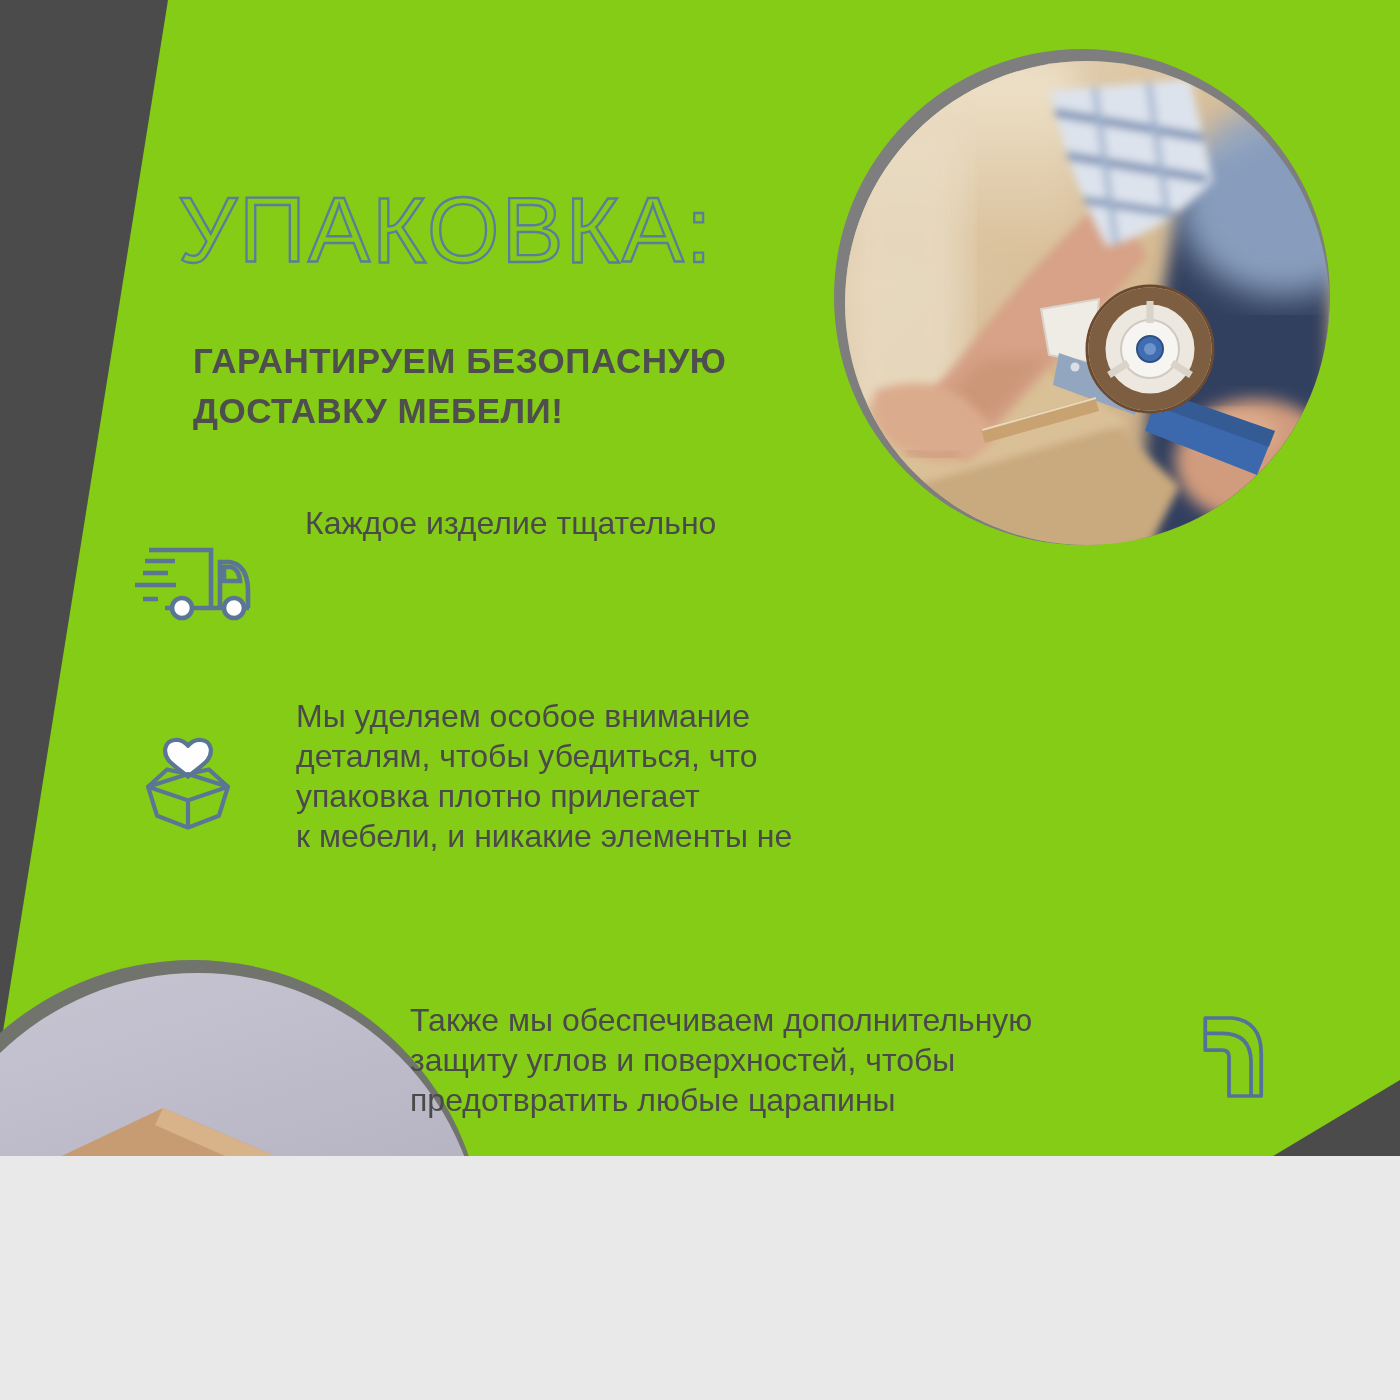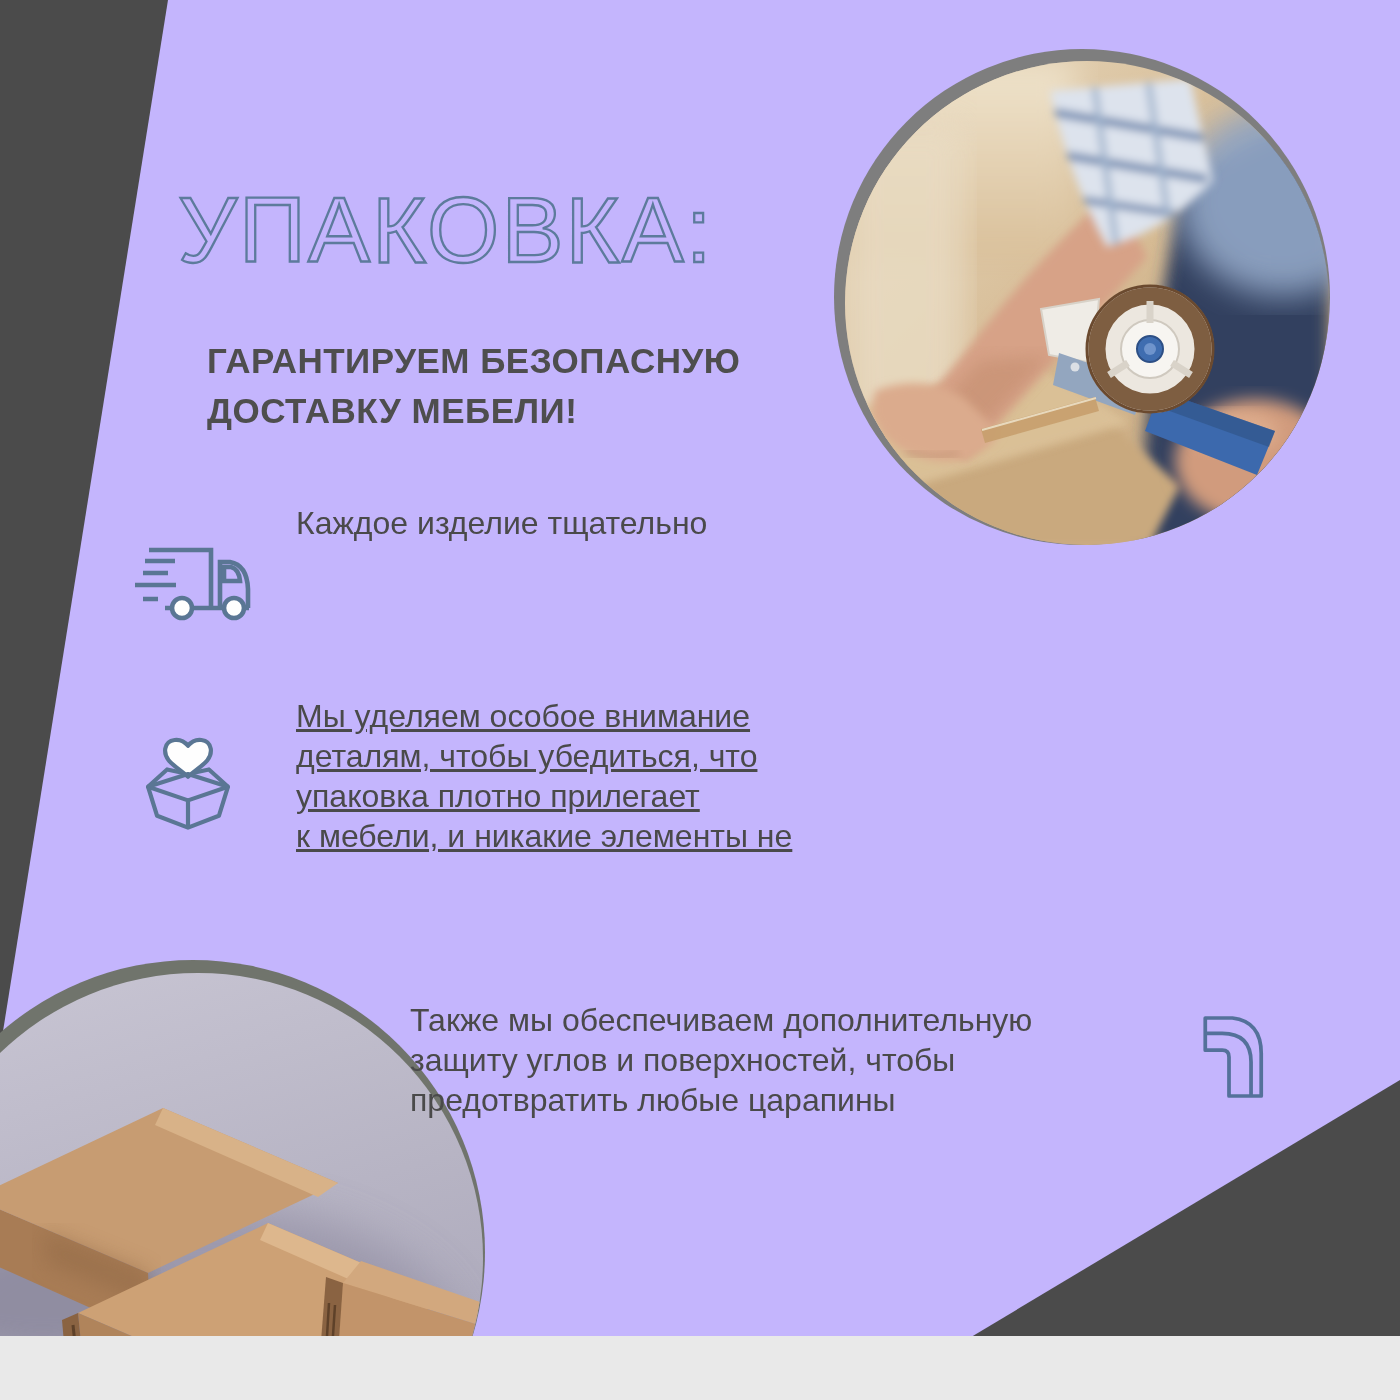--- a/index.html
+++ b/index.html
@@ -1,38 +1,38 @@
 <!DOCTYPE html>
 <html><head>
 <meta charset="utf-8">
 <style>
   html,body{margin:0;padding:0;background:#e9e9e9;}
   #stage{
-    position:relative;width:1400px;height:1336px;background:#c4b5fd;
+    position:relative;width:1400px;height:1156px;background:#84cc16;
     overflow:hidden;font-family:"Liberation Sans","DejaVu Sans",sans-serif;
   }
   .abs{position:absolute;}
   .corner{position:absolute;inset:0;background:#4b4b4b;}
   #corner-topleft{clip-path:polygon(0 0,168px 0,0 1050px);}
   #corner-bottomright{clip-path:polygon(1400px 1080px,1400px 1400px,866px 1400px);}
   .ring{position:absolute;border-radius:50%;}
   .photo{position:absolute;border-radius:50%;overflow:hidden;}
   .photo svg{display:block;}
   #main-title{
     left:178px;top:175px;font-size:93px;line-height:110px;font-weight:400;
     letter-spacing:2px;color:transparent;-webkit-text-stroke:2.3px #5d7b9c;
     white-space:nowrap;
   }
   #subtitle{
     left:193px;top:336px;font-size:35px;line-height:50px;font-weight:700;
-    color:#4e4e4e;letter-spacing:0.5px;white-space:nowrap;margin-left:14px;
+    color:#4e4e4e;letter-spacing:0.5px;white-space:nowrap;
   }
   .para{font-size:32px;line-height:40px;color:#4a4a4a;white-space:nowrap;}
-  #feature-1-text{left:296px;top:503px;}
-  #feature-2-text{left:296px;top:696px;text-decoration:underline;}
+  #feature-1-text{left:305px;top:503px;}
+  #feature-2-text{left:296px;top:696px;}
   #bottom-note-text{left:410px;top:1000px;width:762px;text-align:left;}
   .icon{position:absolute;}
 </style>
 </head>
 <body>
 
 <div id="stage">
 
   <div id="corner-topleft" class="corner"></div>
   <div id="corner-bottomright" class="corner"></div>

